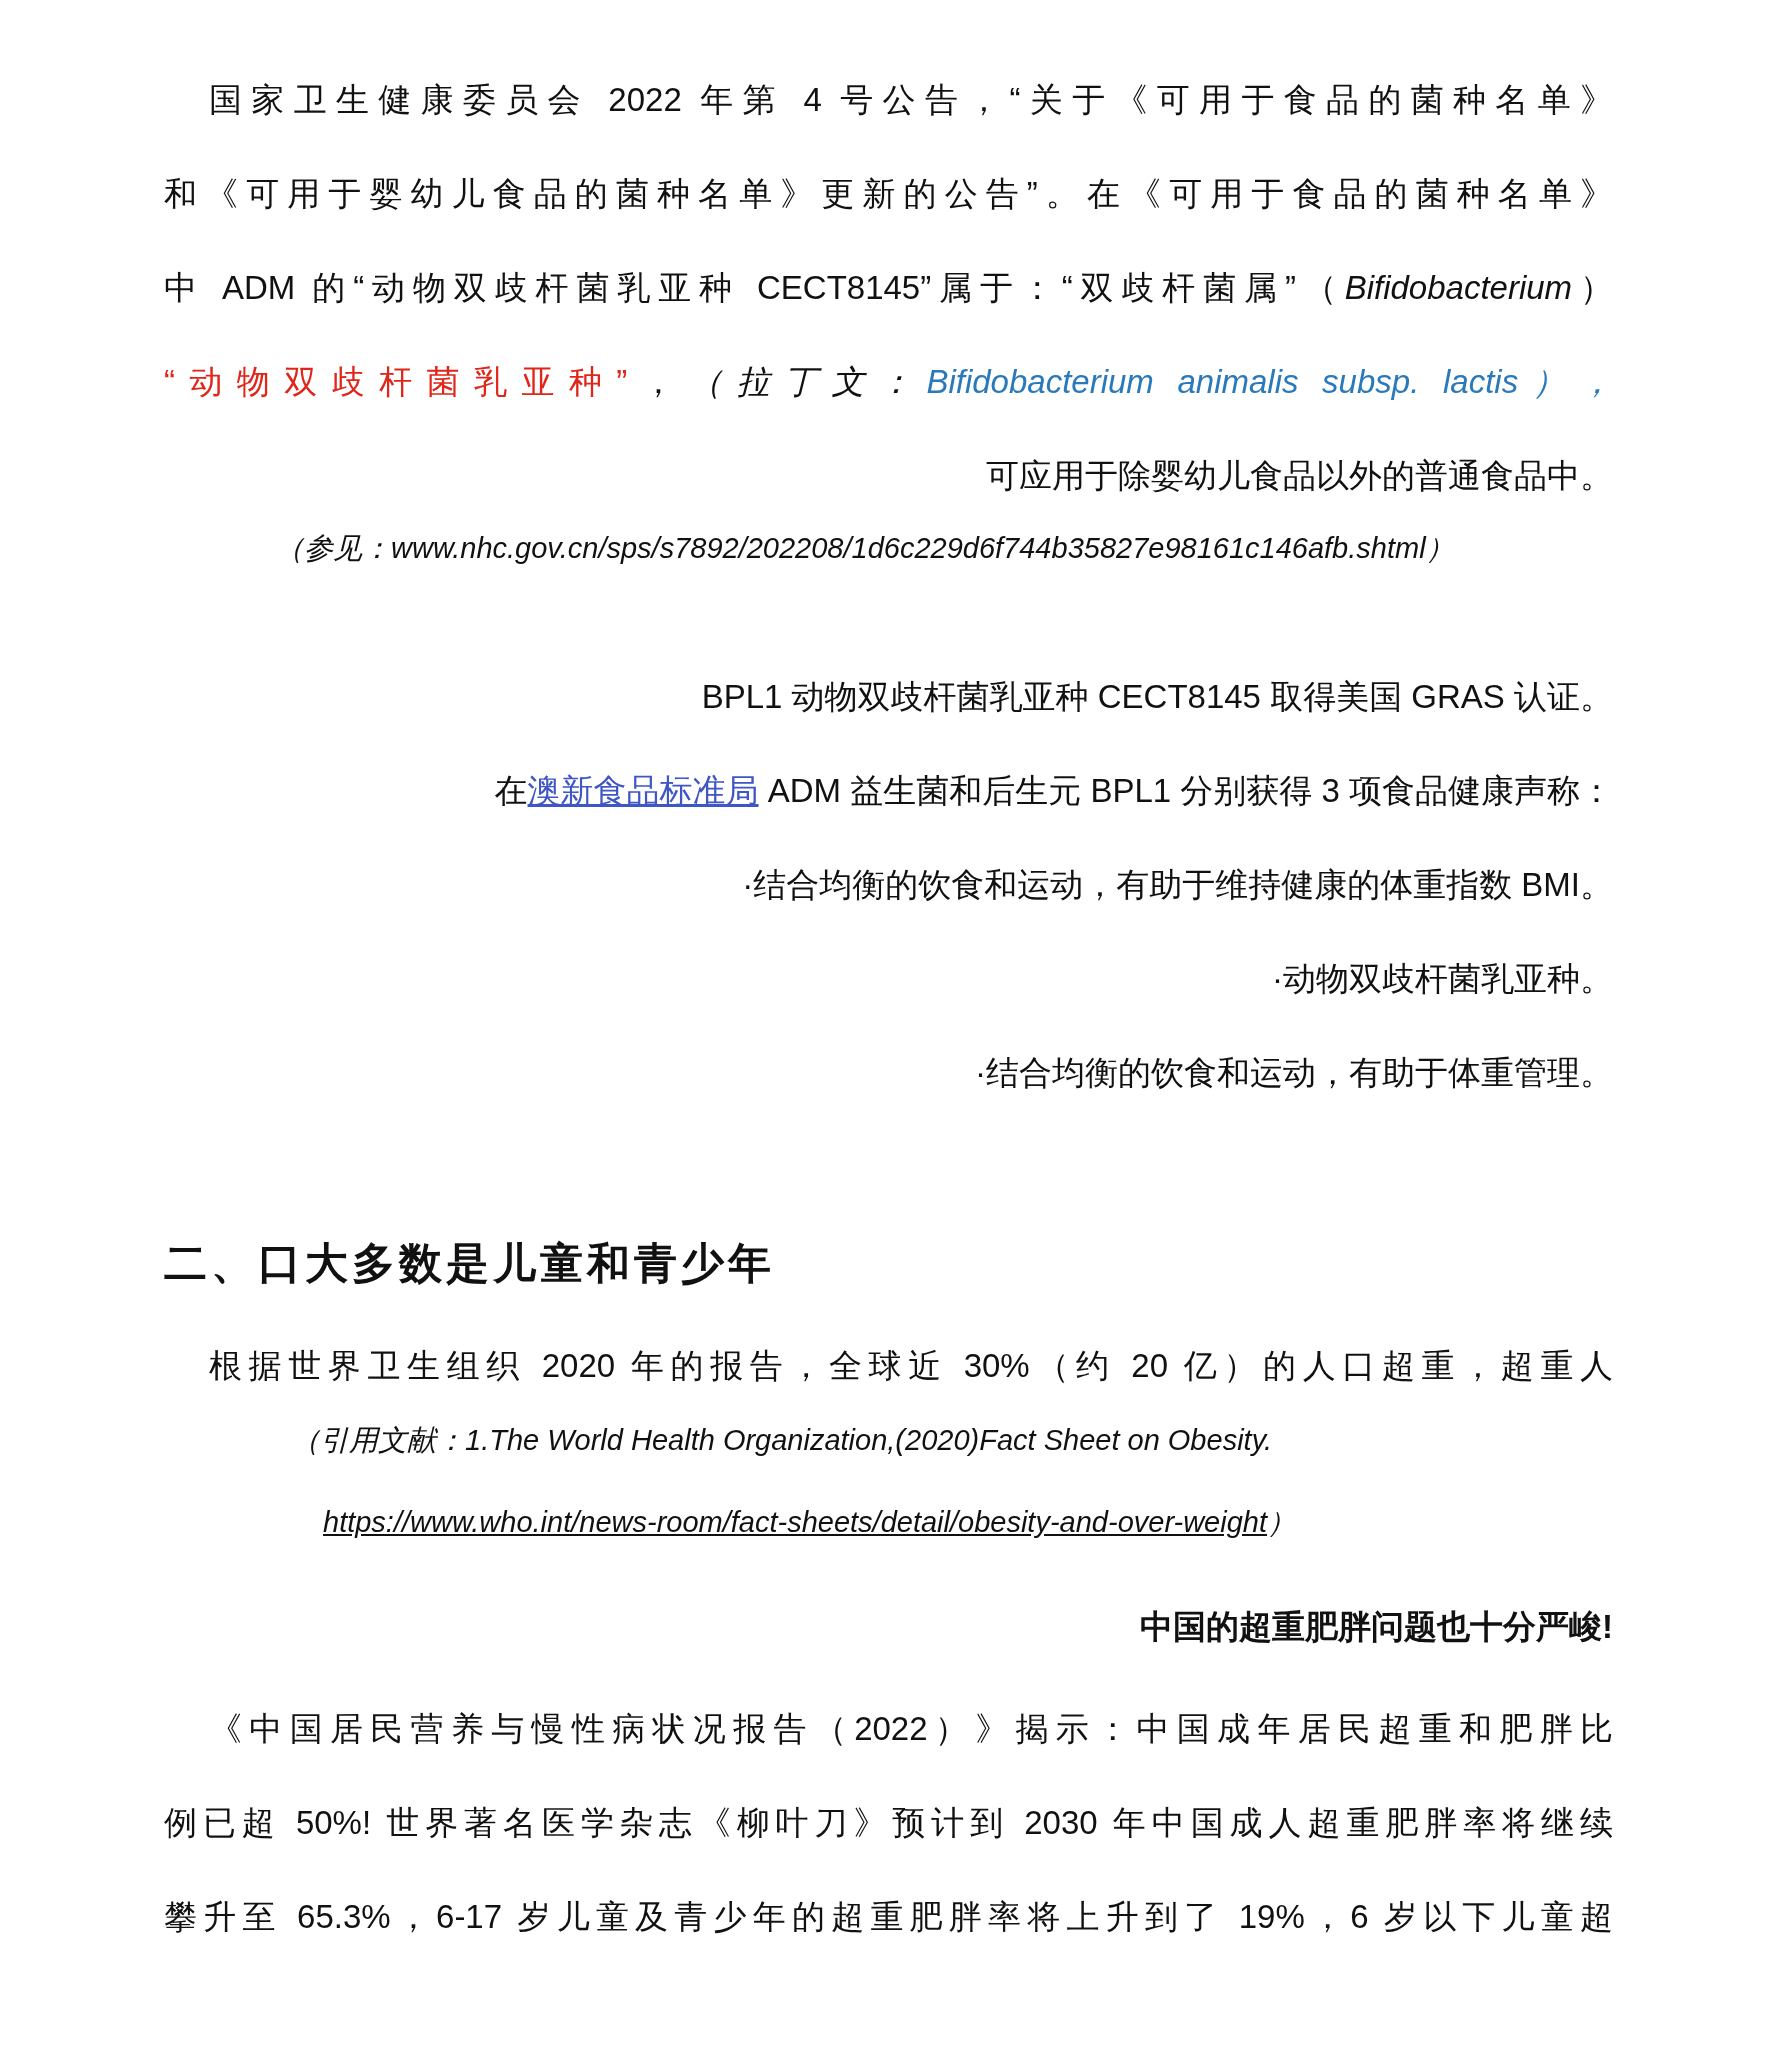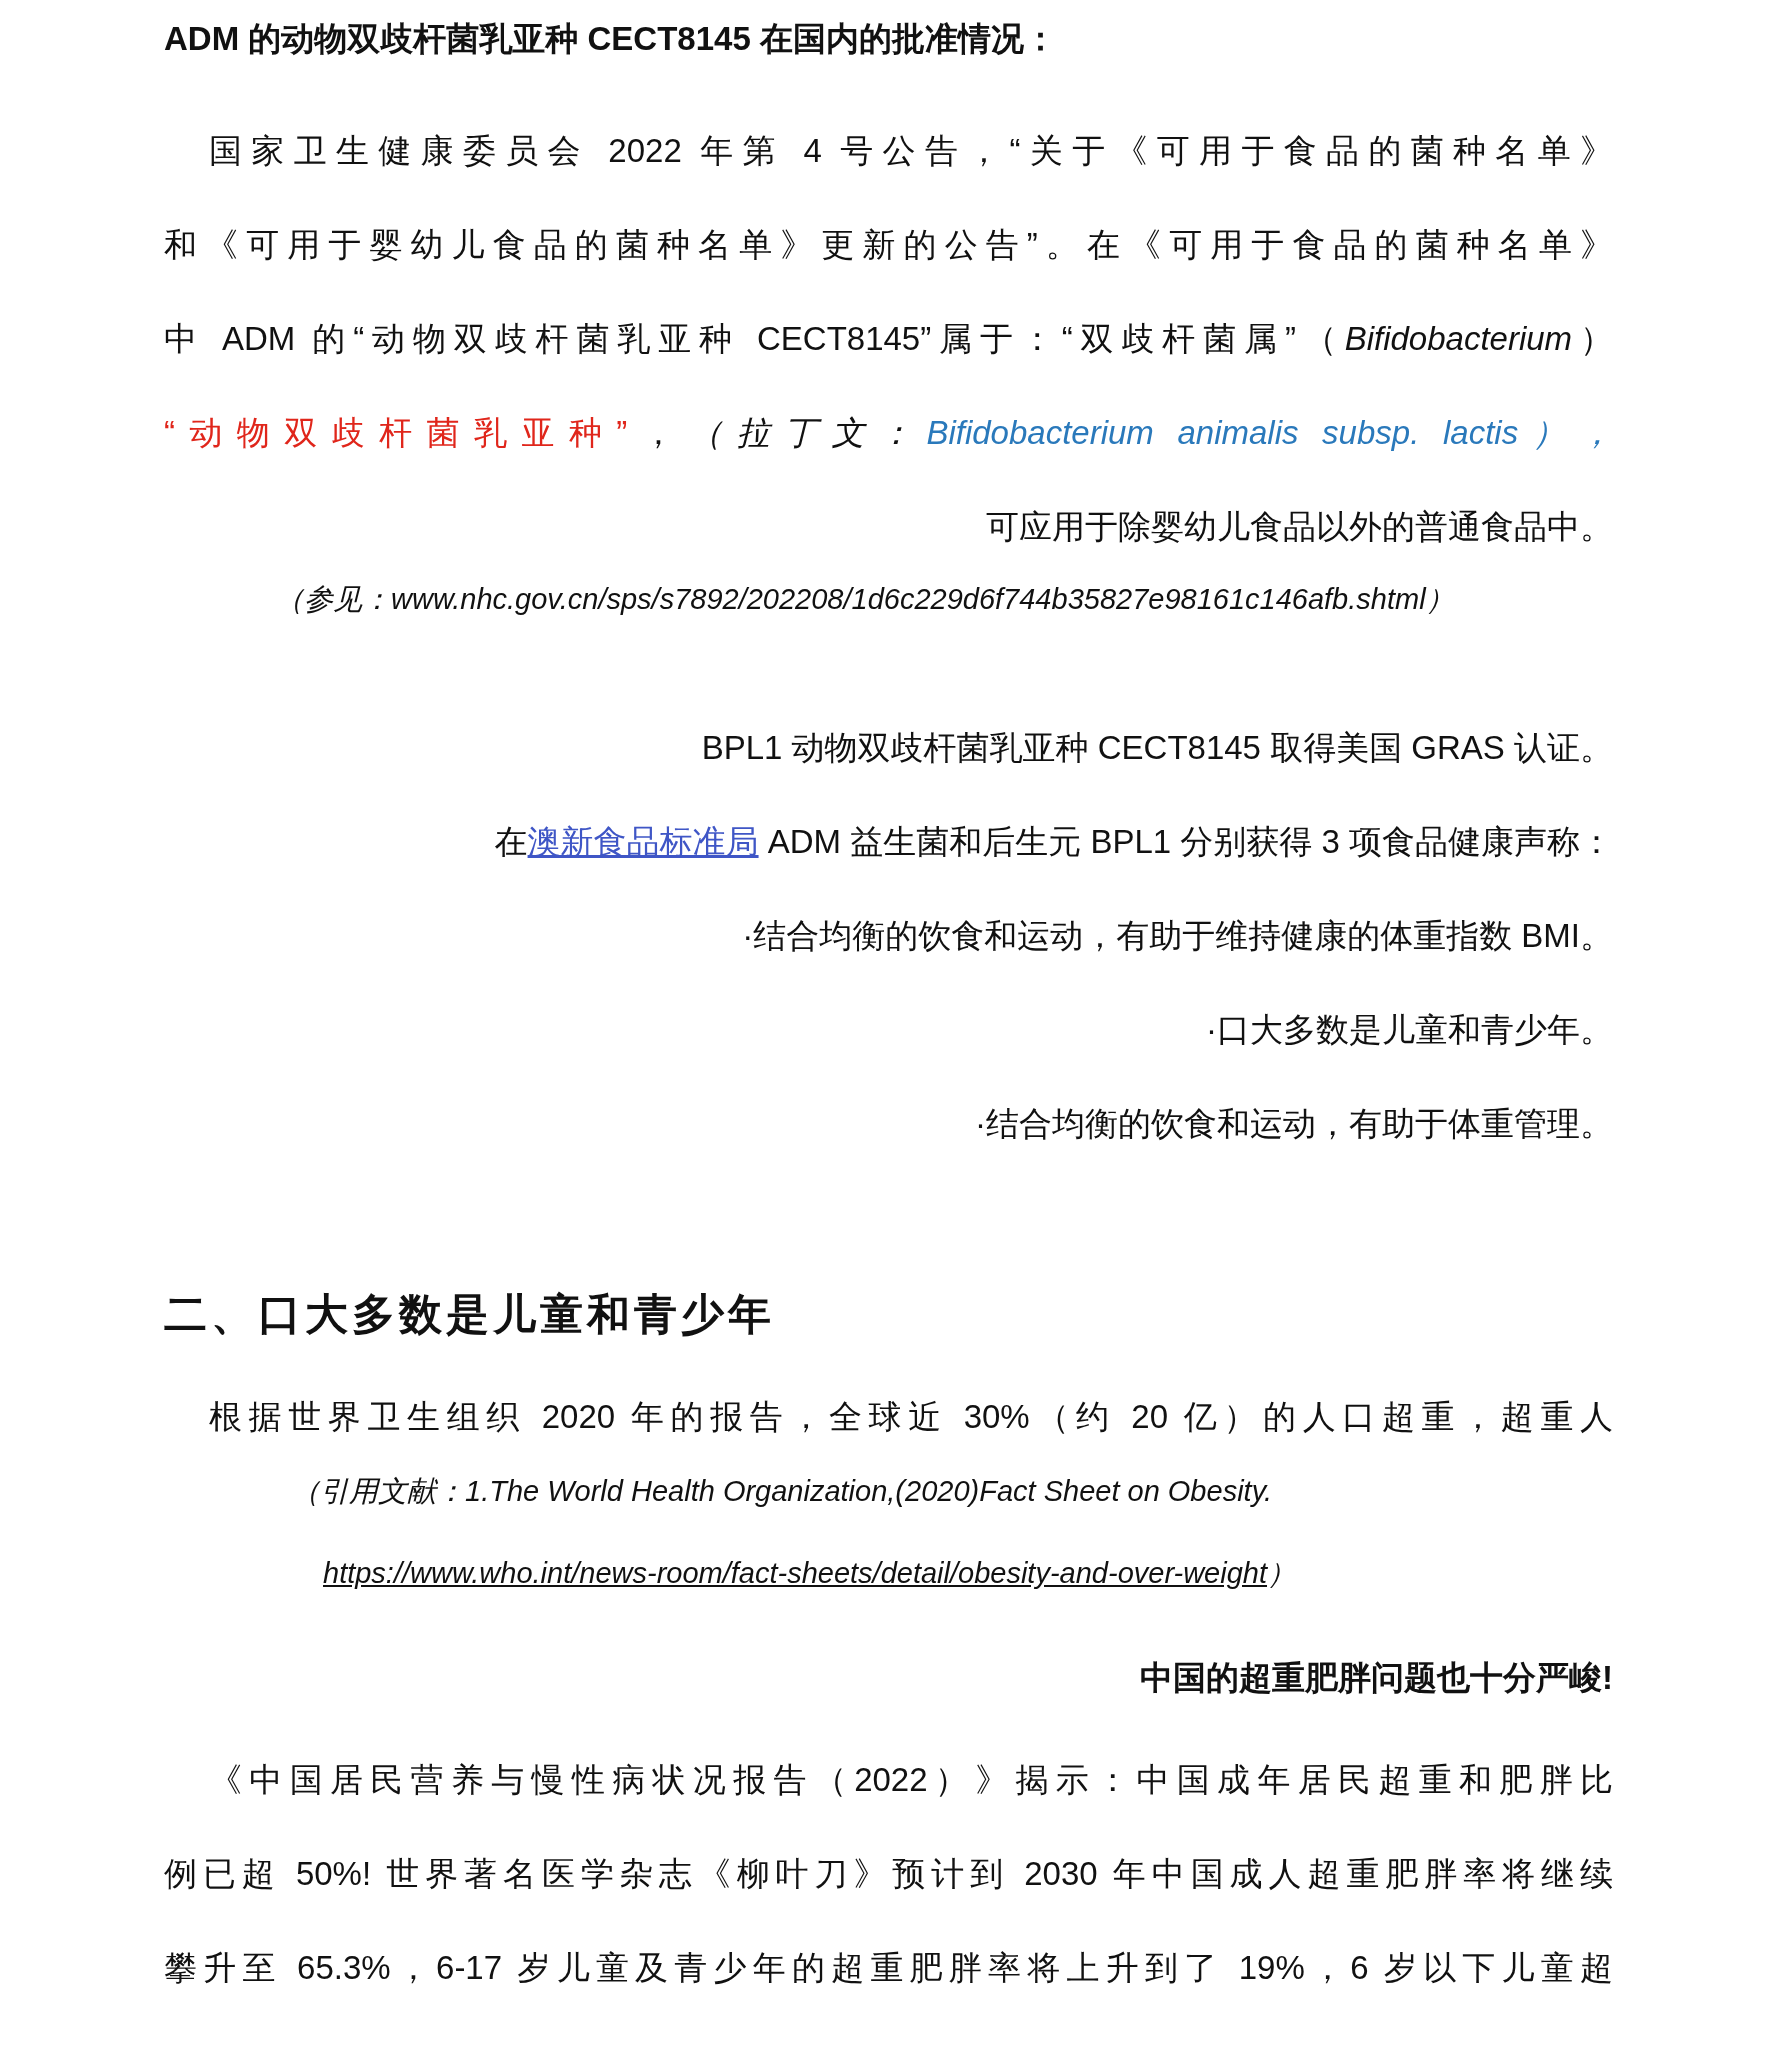--- a/index.html
+++ b/index.html
@@ -37,38 +37,37 @@
   .u { text-decoration: underline; }
 
   .china { margin-top: 46px; line-height: 72px; font-weight: bold; }
   .p3 { margin-top: 19px; }
 </style>
 </head>
 <body>
 
 <div class="doc">
 
-  <div class="h1">ADM 的动物双歧杆菌乳亚种 CECT8145 在国内的批准情况：</div>
 
   <div class="p1">
     <div class="line jl indent">国家卫生健康委员会 2022 年第 4 号公告，“关于《可用于食品的菌种名单》</div>
     <div class="line jl">和《可用于婴幼儿食品的菌种名单》更新的公告”。在《可用于食品的菌种名单》</div>
     <div class="line jl"><span>中 ADM 的“动物双歧杆菌乳亚种 CECT8145”属于：“双歧杆菌属”（</span><span class="it">Bifidobacterium</span><span>）</span></div>
     <div class="line jl"><span class="red">“动物双歧杆菌乳亚种”</span><span>，</span><span class="it">（拉丁文：</span><span class="blue it">Bifidobacterium animalis subsp. lactis），</span></div>
     <div class="line">可应用于除婴幼儿食品以外的普通食品中。</div>
   </div>
 
   <div class="ref"><span>（参见：</span><span>www.nhc.gov.cn/sps/s7892/202208/1d6c229d6f744b35827e98161c146afb.shtml</span><span>）</span></div>
 
   <div class="line indent mt-gras">BPL1 动物双歧杆菌乳亚种 CECT8145 取得美国 GRAS 认证。</div>
 
   <div class="line indent"><span>在</span><a class="link">澳新食品标准局</a><span> ADM 益生菌和后生元 BPL1 分别获得 3 项食品健康声称：</span></div>
 
   <div class="line bullet">·结合均衡的饮食和运动，有助于维持健康的体重指数 BMI。</div>
-  <div class="line bullet">·口大多数是儿童和青少年。</div>
+  <div class="line bullet">·动物双歧杆菌乳亚种。</div>
   <div class="line bullet">·结合均衡的饮食和运动，有助于体重管理。</div>
 
   <div class="h2">二、口大多数是儿童和青少年</div>
 
   <div class="p2">
     <div class="line jl indent">根据世界卫生组织 2020 年的报告，全球近 30%（约 20 亿）的人口超重，超重人</div>
   </div>
 
   <div class="cit">
     <div class="cit-l1">（引用文献：1.The World Health Organization,(2020)Fact Sheet on Obesity.</div>

